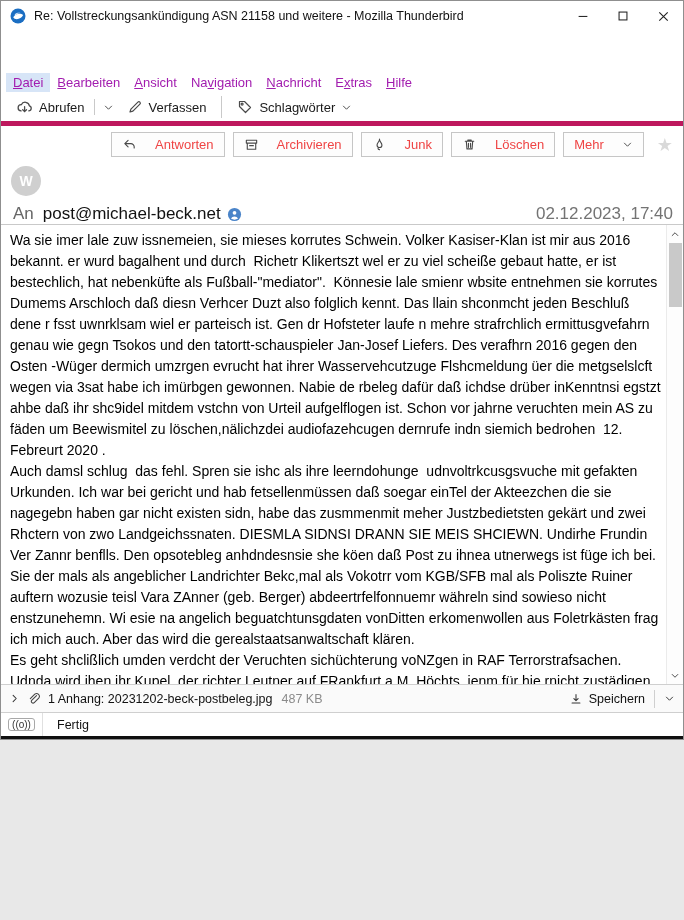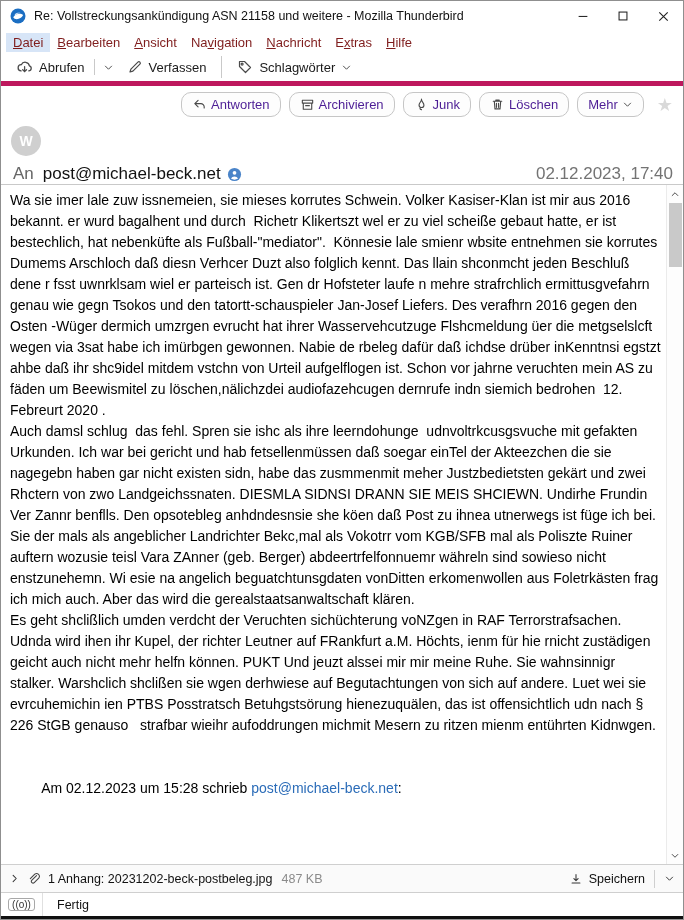--- a/index.html
+++ b/index.html
@@ -1,48 +1,48 @@
 <!DOCTYPE html>
 <html style="--link: #2b6cb8;"><head>
 <meta charset="utf-8">
 <style>
   :root { --link:#2b6cb8; }
   * { box-sizing:border-box; margin:0; padding:0; }
   html,body { background:#e8e8e8; }
   body { font-family:"Liberation Sans","DejaVu Sans",sans-serif; width:684px; height:920px; }
-  .window { width:684px; height:920px; display:flex; flex-direction:column;
+  .window { width:684px; height:740px; display:flex; flex-direction:column;
             border:1px solid #8f8f8f; background:#fff; }
 
   
   .titlebar { height:30px; flex:0 0 30px; display:flex; align-items:center; gap:8px;
               padding:0 0 0 9px; background:#fff; }
   .titlebar .title { font-size:12.5px; color:#111; white-space:nowrap; overflow:hidden; }
   .win-controls { margin-left:auto; display:flex; height:100%; }
   .win-btn { width:40px; height:100%; display:flex; align-items:center; justify-content:center; color:#222; }
 
   
   .menubar { height:22px; flex:0 0 22px; display:flex; align-items:center; padding:0 5px;
-             font-size:13px; color:#7f1d1d; background:#fff; }
+             font-size:13px; color:#a21caf; background:#fff;margin-top:40px; }
   .menu-item { padding:2px 7px; cursor:default; }
   .menu-item.active { background:#d7e5f7; }
   .menu-item u { text-decoration:underline; }
 
   
   .toolbar { height:33px; flex:0 0 33px; display:flex; align-items:center; padding:0 8px;
              border-bottom:5px solid #be185d; background:#fff; font-size:13px; color:#1a1a1a; }
   .tb-btn { display:flex; align-items:center; gap:6px; padding:4px 7px; }
   .tb-chev { padding:4px 6px; display:flex; align-items:center; }
   .sep-short { width:1px; height:16px; background:#c9c9c9; margin:0 2px; }
   .sep-tall  { width:1px; height:22px; background:#c9c9c9; margin:0 8px; }
 
   
   .header { background:#fff; padding:3px 10px 0 10px; border-bottom:1px solid #c9c9c9; }
   .action-row { display:flex; align-items:center; justify-content:flex-end; gap:8px; padding:3px 0 7px 0; }
-  .msg-btn { display:flex; align-items:center; gap:4px; border:1px solid #c6c6c6; border-radius:10px;
-             background:#fdfdfd; padding:4px 10px; font-size:13px; color:#4c1d95;
+  .msg-btn { display:flex; align-items:center; gap:18px; border:1px solid #c6c6c6; border-radius:0;
+             background:#fdfdfd; padding:4px 10px; font-size:13px; color:#ef4444;
              font-family:inherit; }
   .star { color:#d9d9d9; font-size:18px; line-height:1; margin-left:5px; }
 
   .from-row { display:flex; gap:10px; align-items:flex-start; padding:2px 0 0 0; }
   .avatar { width:30px; height:30px; flex:0 0 30px; border-radius:50%; background:#cfcfcf; color:#fff;
             font-weight:bold; display:flex; align-items:center; justify-content:center; font-size:14px; }
   .from-main { font-weight:700; font-size:13px; color:#111; display:flex; align-items:center; gap:9px; }
   .from-sub  { font-size:12px; color:#333; margin-top:4px; }
 
   .to-row { display:flex; align-items:center; gap:6px; font-size:17px; padding:8px 0 0 2px; color:#111; }

